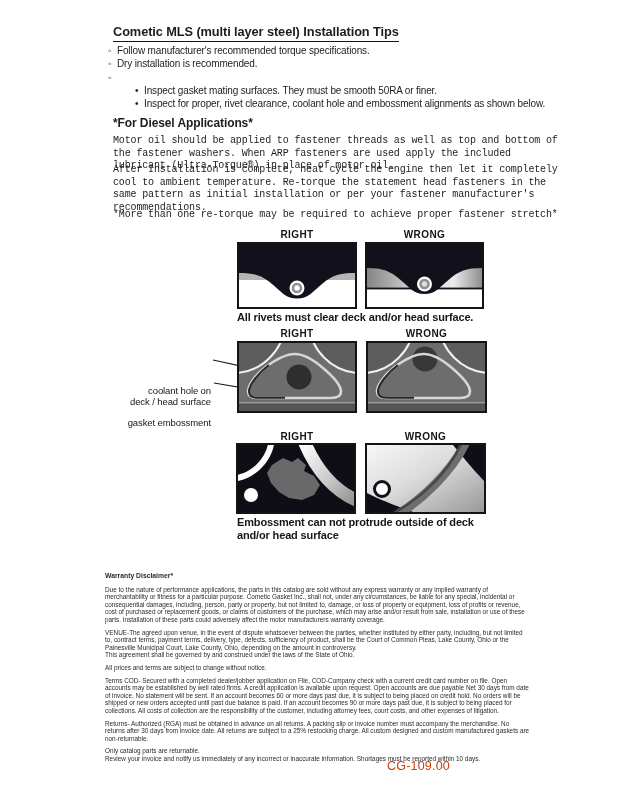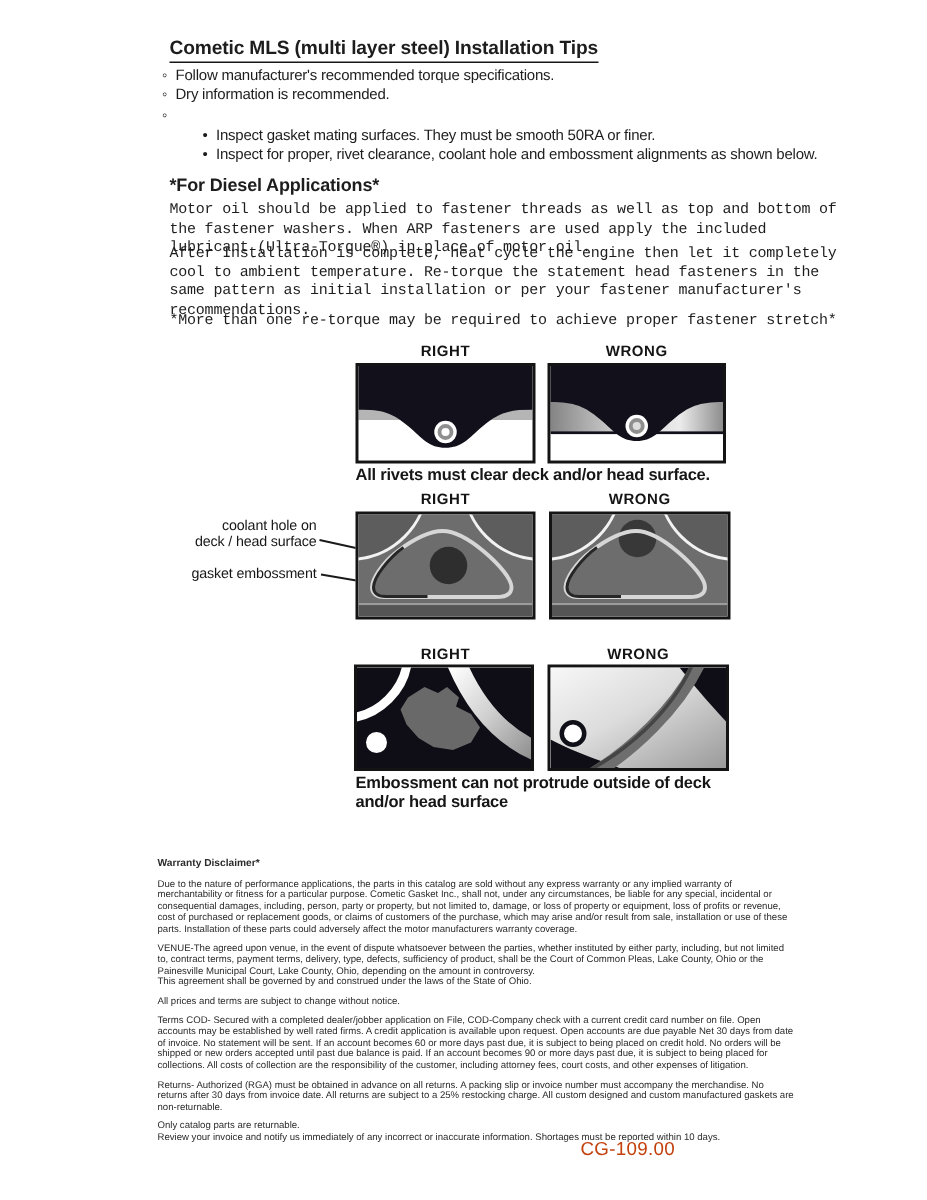--- a/index.html
+++ b/index.html
@@ -19,21 +19,21 @@
   .para{left:113px;width:454px;font-size:10px;line-height:12.6px;letter-spacing:-0.15px;font-family:Liberation Mono, monospace;}
   .p1{top:135px;} .p2{top:164px;}
   .note{top:209px;white-space:nowrap;}
 
   .dlabel{font-size:10px;font-weight:bold;letter-spacing:0.4px;text-align:center;color:#141414;}
   .panel{border:2px solid #141414;background:#fff;box-sizing:content-box;}
   .panel svg{display:block;}
   .dcap{font-size:11px;font-weight:bold;letter-spacing:-0.15px;color:#161616;line-height:12.5px;}
   .pre{white-space:pre-line;}
 
-  .callout{font-size:9.5px;line-height:10.8px;text-align:right;letter-spacing:-0.1px;color:#161616;}
+  .callout{font-size:9.5px;line-height:10.8px;text-align:right;letter-spacing:-0.1px;color:#161616;margin-top:40px;}
   .leader{pointer-events:none;}
 
   .legal{left:105px;top:572px;width:425px;font-size:6.4px;line-height:7.6px;color:#2b2b2b;}
   .legal .lhead{font-weight:bold;font-size:6.8px;margin:0 0 6px 0;}
   .legal p{margin:0 0 5px 0;white-space:pre-line;}
 
   .footer-code{left:387px;top:759px;font-size:12.5px;letter-spacing:0.2px;color:#c2410c;}
 </style>
 </head>
 <body>
@@ -42,21 +42,21 @@
 
   <h1 class="abs title">Cometic MLS (multi layer steel) Installation Tips</h1>
 
   <div class="abs bullets">
     <div class="bullet-row">
       <span class="glyph">◦</span>
       <span>Follow manufacturer's recommended torque specifications.</span>
     </div>
     <div class="bullet-row">
       <span class="glyph">◦</span>
-      <span>Dry information is recommended.</span>
+      <span>Dry installation is recommended.</span>
     </div>
     <div class="bullet-row">
       <span class="glyph">◦</span>
     </div>
     <div class="bullet-row sub">
       <span class="glyph">•</span>
       <span>Inspect gasket mating surfaces.  They must be smooth 50RA or finer.</span>
     </div>
     <div class="bullet-row sub">
       <span class="glyph">•</span>

